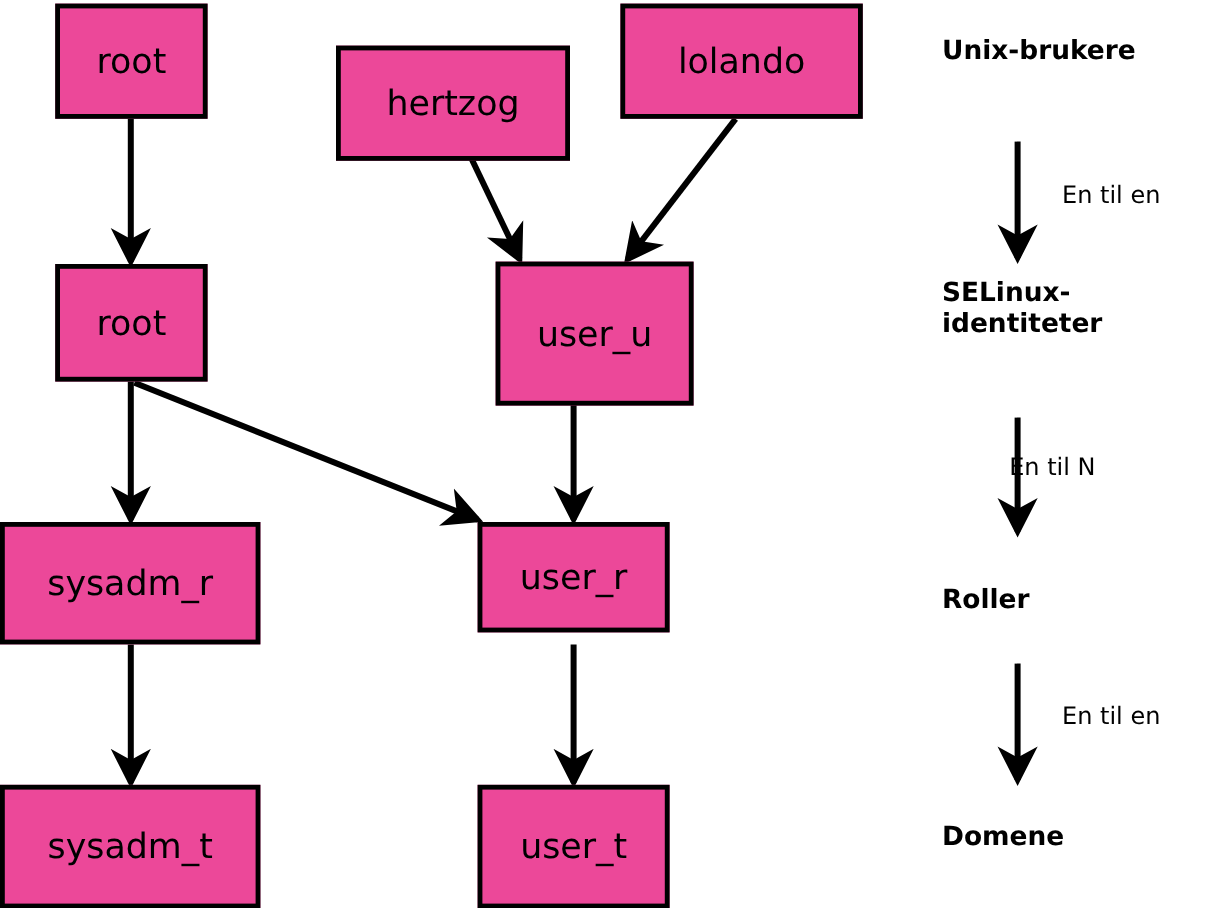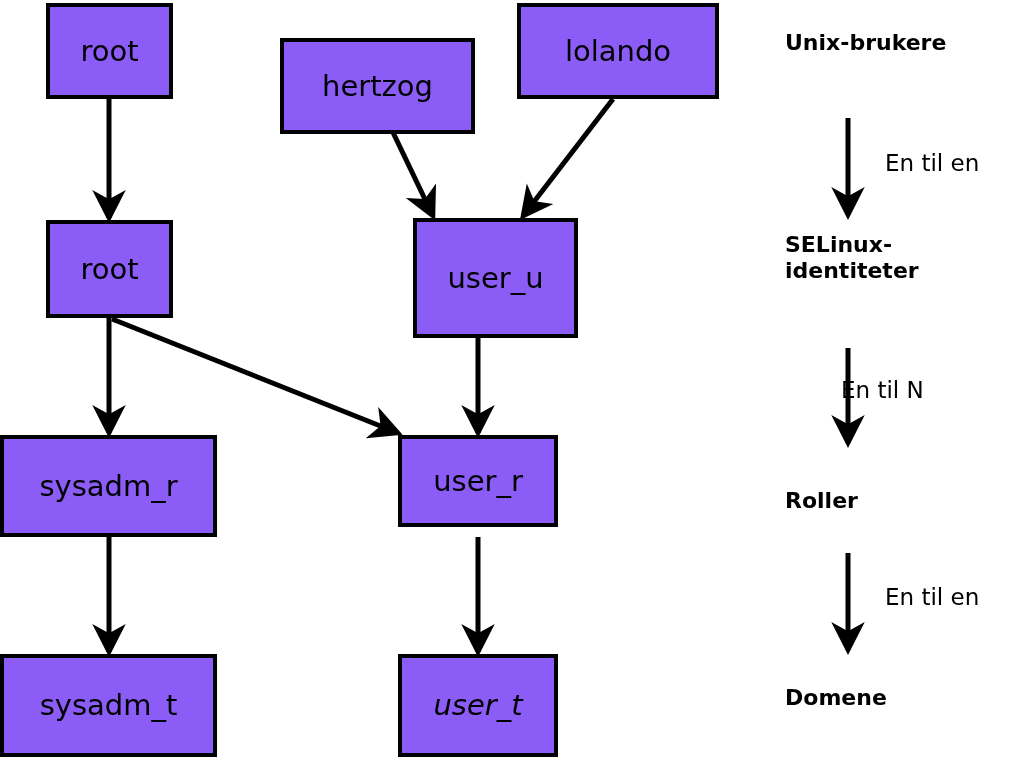--- a/index.html
+++ b/index.html
@@ -24,42 +24,42 @@
     left: 0;
     top: 0;
     width: 1024px;
     height: 757px;
     pointer-events: none;
   }
   .node {
     position: absolute;
     box-sizing: border-box;
     border: 4px solid #000000;
-    background: #8b5cf6;
+    background: #ec4899;
     display: flex;
     align-items: center;
     justify-content: center;
     font-size: 29px;
     font-weight: 400;
     line-height: 1;
     color: #000000;
     white-space: nowrap;
   }
   .legend-label {
     position: absolute;
     font-weight: bold;
     font-size: 22px;
     line-height: 1.18;
     color: #000000;
     white-space: pre-line;
   }
   .edge-label {
     position: absolute;
     font-weight: 400;
-    font-size: 23px;
+    font-size: 20px;
     line-height: 1;
     color: #000000;
     white-space: nowrap;
   }
 </style>
 </head>
 <body>
 
 <div id="canvas">
 
@@ -88,21 +88,21 @@
 
   <div id="nodes">
       <div class="node" style="left: 46px; top: 3px; width: 127px; height: 96px;">root</div>
       <div class="node" style="left: 280px; top: 3px; width: 195px; height: 96px; margin-top: 35px;">hertzog</div>
       <div class="node" style="left: 517px; top: 3px; width: 202px; height: 96px;">lolando</div>
       <div class="node" style="left: 46px; top: 220px; width: 127px; height: 98px;">root</div>
       <div class="node" style="left: 397px; top: 218px; width: 165px; height: 120px; margin-left: 16px;">user_u</div>
       <div class="node" style="left: 0px; top: 435px; width: 217px; height: 102px;">sysadm_r</div>
       <div class="node" style="left: 398px; top: 435px; width: 160px; height: 92px;">user_r</div>
       <div class="node" style="left: 0px; top: 654px; width: 217px; height: 103px;">sysadm_t</div>
-      <div class="node" style="left: 398px; top: 654px; width: 160px; height: 103px; font-style: italic;">user_t</div>
+      <div class="node" style="left: 398px; top: 654px; width: 160px; height: 103px;">user_t</div>
     </div>
   <div id="legend">
       <div class="legend-label" style="left: 785px; top: 30px;">Unix-brukere</div>
       <div class="legend-label" style="left: 785px; top: 232px;">SELinux-
 identiteter</div>
       <div class="legend-label" style="left: 785px; top: 488px;">Roller</div>
       <div class="legend-label" style="left: 785px; top: 685px;">Domene</div>
       <div class="edge-label" style="left: 885px; top: 152px;">En til en</div>
       <div class="edge-label" style="left: 841px; top: 379px;">En til N</div>
       <div class="edge-label" style="left: 885px; top: 586px;">En til en</div>

